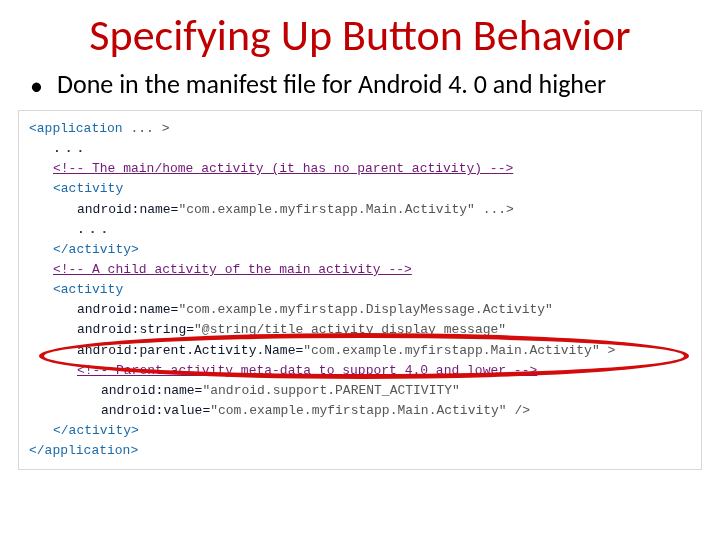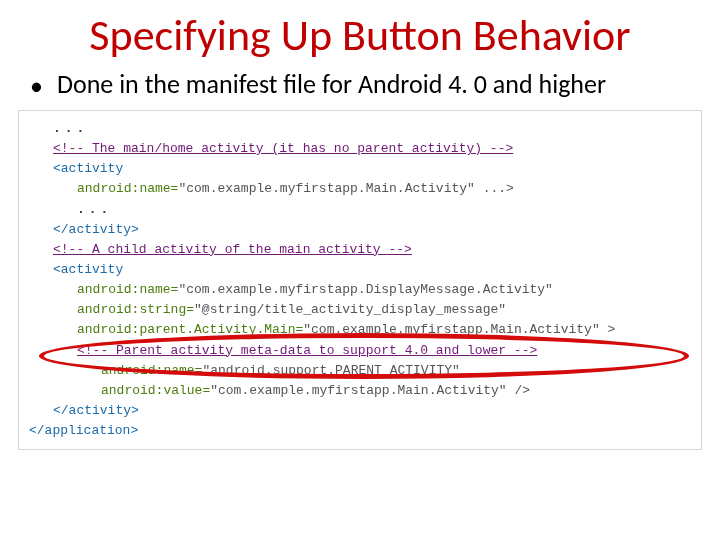--- a/index.html
+++ b/index.html
@@ -39,21 +39,21 @@
     padding: 8px 10px 8px 10px;
     font-family: "Courier New", monospace;
     font-size: 13px;
     line-height: 1.55;
     color: #555;
     position: relative;
     background: #fff;
   }
   .code-line { white-space: pre; }
   .tag { color: #1a6aa8; }
-  .attr { color: #4d7c0f; }
+  .attr { color: #0f172a; }
   .comm { color: #701a75; text-decoration: underline; }
   .dots { color: #333; font-weight: bold; letter-spacing: 4px; }
   .ind1 { padding-left: 24px; }
   .ind2 { padding-left: 48px; }
   .ind3 { padding-left: 72px; }
   .marker {
     position: absolute;
     border: 5px solid #d40b0b;
     border-radius: 50% / 50%;
     background: transparent;
@@ -64,31 +64,32 @@
 <body>
 
 <div class="slide-title">Specifying Up Button Behavior</div>
 
 <div class="bullet-row">
   <span class="bullet-dot">•</span>
   <span class="bullet-text">Done in the manifest file for Android 4. 0 and higher</span>
 </div>
 
 <div class="code-box">
+  <div class="code-line"><span class="tag">&lt;application</span><span> ... &gt;</span></div>
   <div class="code-line ind1"><span class="dots">...</span></div>
   <div class="code-line ind1"><span class="comm">&lt;!-- The main/home activity (it has no parent activity) --&gt;</span></div>
   <div class="code-line ind1"><span class="tag">&lt;activity</span></div>
   <div class="code-line ind2"><span class="attr">android:name=</span><span>"com.example.myfirstapp.Main.Activity"</span><span> ...&gt;</span></div>
   <div class="code-line ind2"><span class="dots">...</span></div>
   <div class="code-line ind1"><span class="tag">&lt;/activity&gt;</span></div>
   <div class="code-line ind1"><span class="comm">&lt;!-- A child activity of the main activity --&gt;</span></div>
   <div class="code-line ind1"><span class="tag">&lt;activity</span></div>
   <div class="code-line ind2"><span class="attr">android:name=</span><span>"com.example.myfirstapp.DisplayMessage.Activity"</span></div>
   <div class="code-line ind2"><span class="attr">android:string=</span><span>"@string/title_activity_display_message"</span></div>
-  <div class="code-line ind2"><span class="attr">android:parent.Activity.Main=</span><span>"com.example.myfirstapp.Main.Activity"</span><span> &gt;</span></div>
+  <div class="code-line ind2"><span class="attr">android:parent.Activity.Name=</span><span>"com.example.myfirstapp.Main.Activity"</span><span> &gt;</span></div>
   <div class="code-line ind2"><span class="comm">&lt;!-- Parent activity meta-data to support 4.0 and lower --&gt;</span></div>
   <div class="code-line ind3"><span class="attr">android:name=</span><span>"android.support.PARENT_ACTIVITY"</span></div>
   <div class="code-line ind3"><span class="attr">android:value=</span><span>"com.example.myfirstapp.Main.Activity"</span><span> /&gt;</span></div>
   <div class="code-line ind1"><span class="tag">&lt;/activity&gt;</span></div>
   <div class="code-line"><span class="tag">&lt;/application&gt;</span></div>
 
   <div class="marker" style="left:20px; top:222px; width:640px; height:36px;"></div>
 </div>
 
 </body></html>

